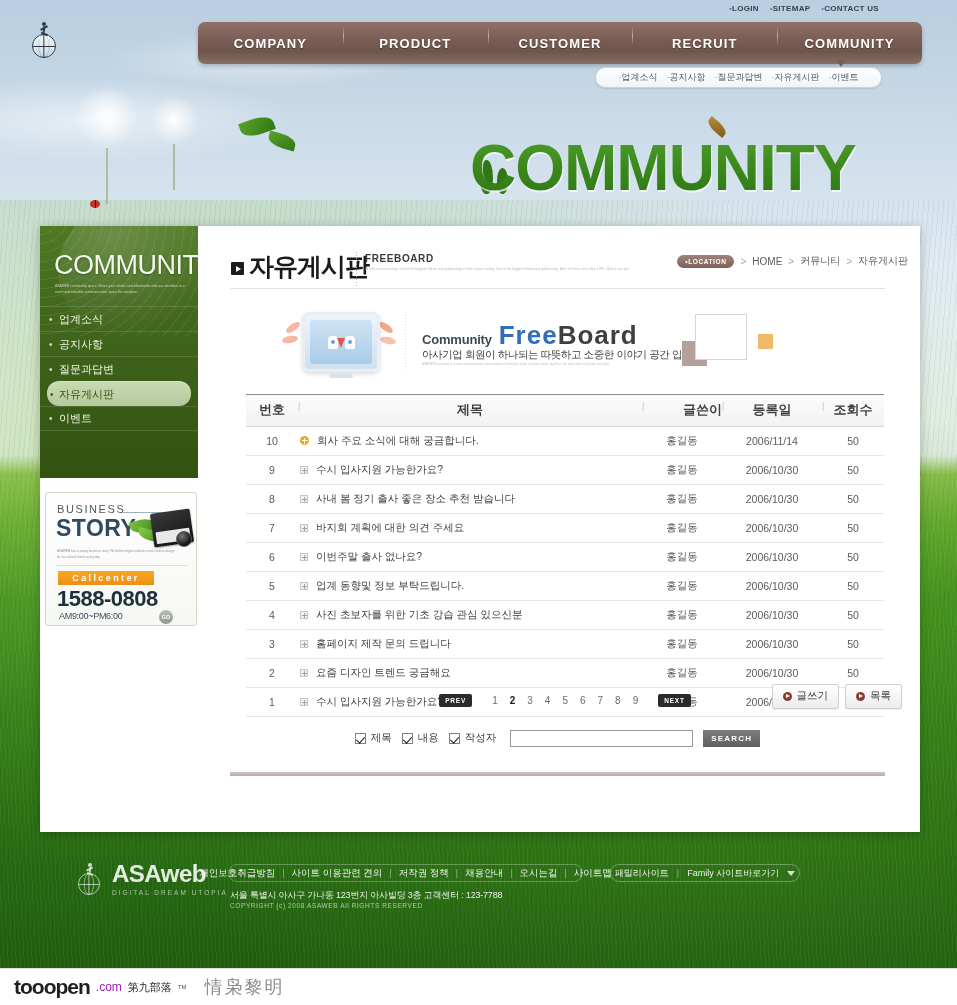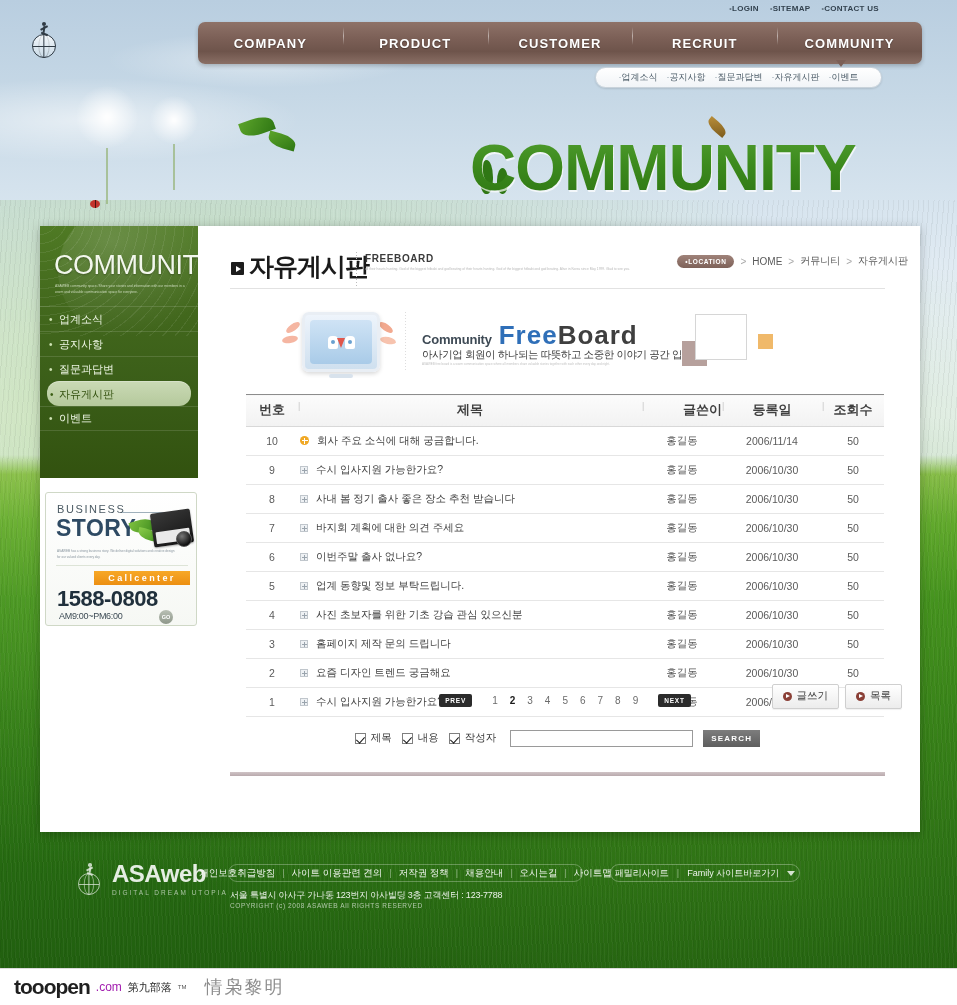--- a/index.html
+++ b/index.html
@@ -204,21 +204,21 @@
   .biz-laptop:after{ content:""; position:absolute; left:3px; bottom:3px; width:34px; height:12px;
     background:#e9e9e9; border-radius:1px; }
   .biz-lens{ position:absolute; left:130px; top:38px; width:16px;height:16px;border-radius:50%;
     background:radial-gradient(circle at 35% 30%,#777,#111 70%); border:1px solid #555; }
   .biz-desc{ position:absolute; left:11px; top:56px; width:120px; font-size:3.1px; line-height:1.8; color:#8b97a0; }
   .biz-div{ position:absolute; left:10px; top:72px; width:132px; height:1px; background:#dde4d7; }
   .callcenter{
     position:absolute; left:12px; top:78px; width:96px; height:14px;
     background:linear-gradient(180deg,#f7a827,#ec8f12);
     color:#fff; font-size:9px; letter-spacing:2.4px; font-weight:bold;
-    display:flex; align-items:center; justify-content:center;margin-left:36px;
+    display:flex; align-items:center; justify-content:center;
   }
   .phone{ position:absolute; left:11px; top:93px; font-size:22px; font-weight:bold; color:#20303c; letter-spacing:-.5px; }
   .hours{ position:absolute; left:13px; top:118px; font-size:9px; color:#3e4c56; letter-spacing:-.3px; }
   .go-btn{
     position:absolute; left:113px; top:117px; width:14px;height:14px;border-radius:50%;
     background:linear-gradient(180deg,#b9c0b5,#8e978a); color:#fff; font-size:5.5px; font-weight:bold;
     display:flex; align-items:center; justify-content:center; cursor:pointer;
   }
 
   

